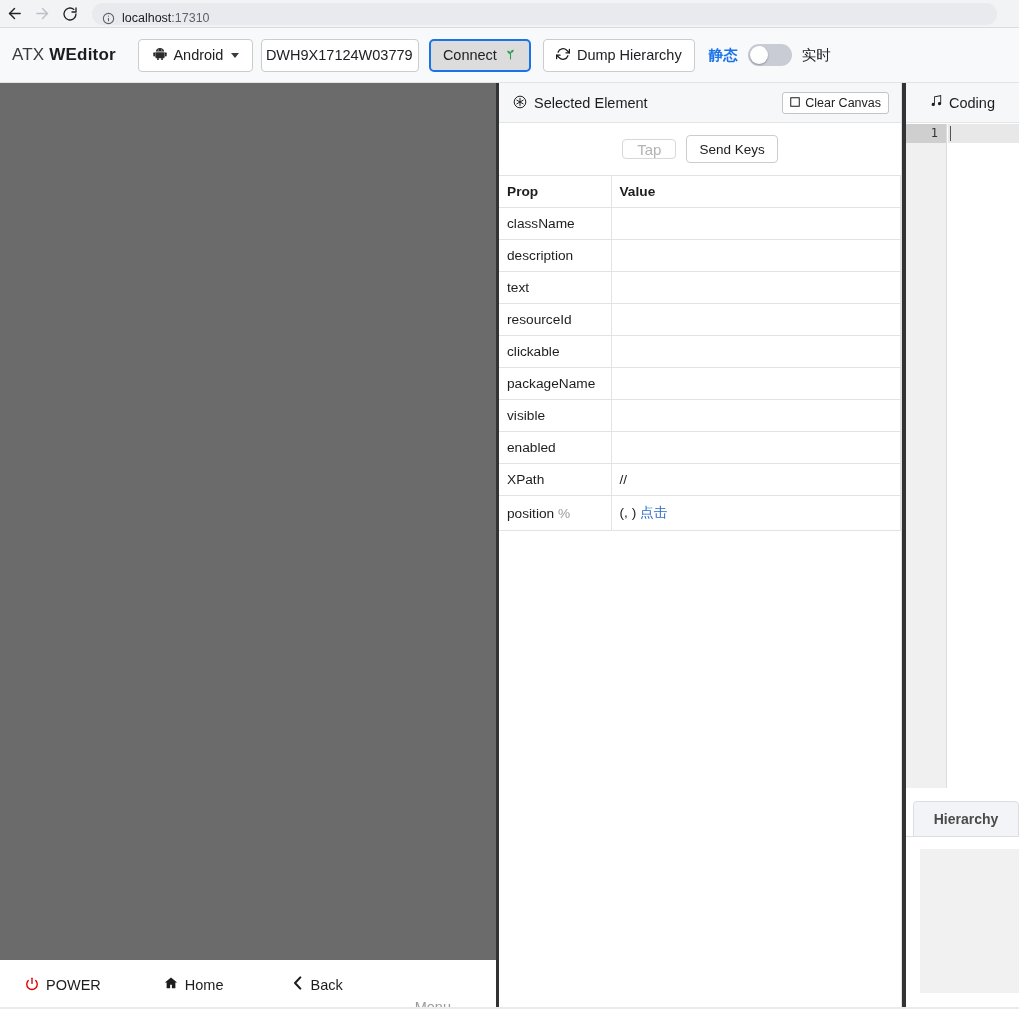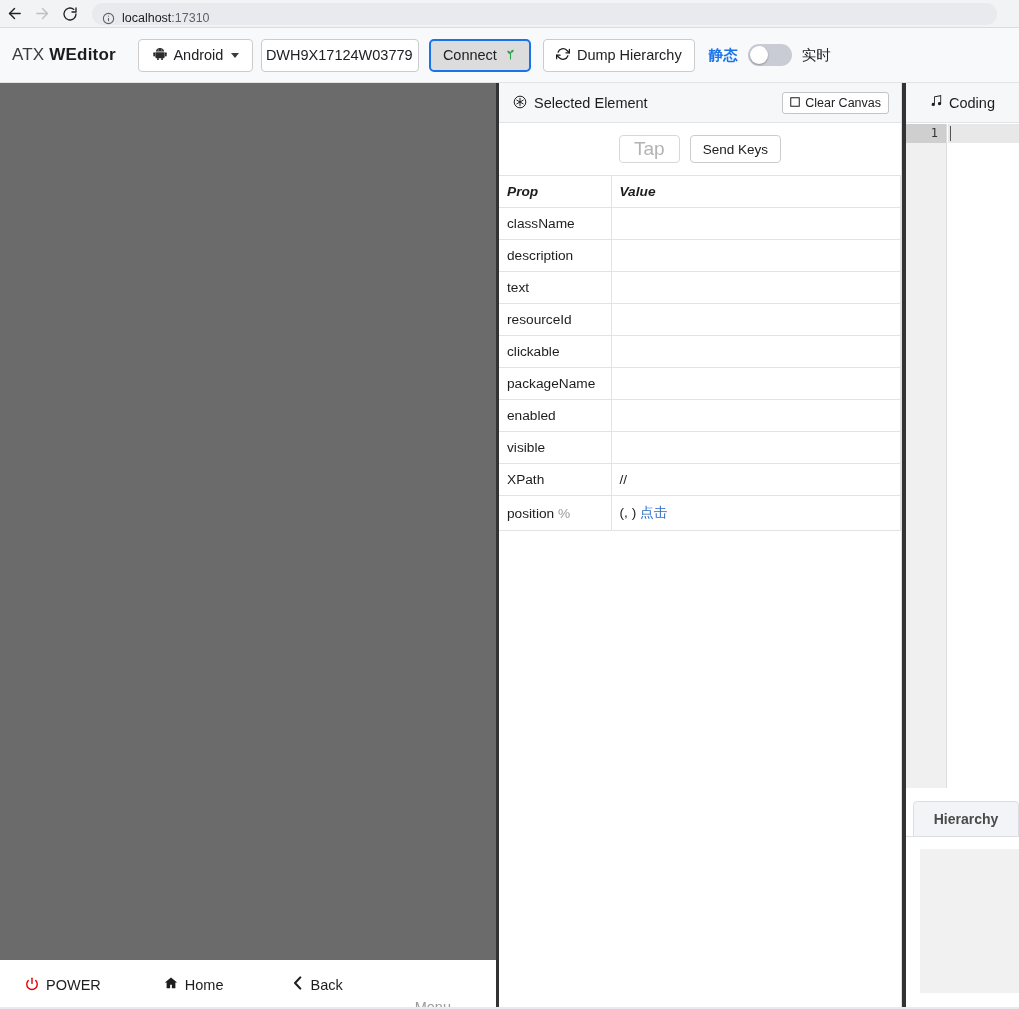--- a/index.html
+++ b/index.html
@@ -164,41 +164,41 @@
     height: 22px; font-size: 12.5px; padding: 0 7px; gap: 5px;
     border-radius: 3px; border: 1px solid #c4c4c4; background: #fff;
   }
   .sq-ico { font-size: 11px; line-height: 1; }
 
   #action-row {
     height: 52px;
     display: flex; align-items: center; justify-content: center; gap: 10px;
     background: #fff;
   }
-  #tap-btn { height: 28px; font-size: 19px; color: #b3b3b3; border-color: #d8d8d8; padding: 0 14px; }
+  #tap-btn { height: 20px; font-size: 15px; color: #b3b3b3; border-color: #d8d8d8; padding: 0 14px; }
   #sendkeys-btn { height: 28px; font-size: 13.5px; padding: 0 12px; }
 
   #props-table {
     width: 100%;
     border-collapse: collapse;
     table-layout: fixed;
     font-size: 13.7px;
   }
   #props-table th, #props-table td {
     border: 1px solid #e2e3e5;
     border-left: none;
     padding: 8px 0 8px 8px;
     height: 31px;
     text-align: left;
     vertical-align: middle;
     color: #1d1d1d;
     font-weight: normal;
     overflow: hidden;
   }
-  #props-table th { font-weight: 700; font-style: italic; }
+  #props-table th { font-weight: 700; }
   #props-table col.k { width: 112px; }
   .pct { color: #9b9b9b; }
   .link { color: #2b6cc4; }
 
   #code-section { padding: 10px 12px 0 4px; }
   #code-label { font-size: 14px; color: #1d1d1d; margin: 0 0 8px 0; }
   #code-input {
     display: block;
     width: 395px; height: 27px;
     border: 1px solid #c9cbcf; border-radius: 3px;
@@ -487,25 +487,25 @@
         </tr>
         <tr>
           <td>clickable</td>
           <td></td>
         </tr>
         <tr>
           <td>packageName</td>
           <td></td>
         </tr>
         <tr>
+          <td>visible</td>
+          <td></td>
+        </tr>
+        <tr>
           <td>enabled</td>
-          <td></td>
-        </tr>
-        <tr>
-          <td>visible</td>
           <td></td>
         </tr>
         <tr>
           <td>XPath</td>
           <td>//</td>
         </tr>
         <tr>
           <td><span>position </span><span class="pct">%</span></td>
           <td><span>(, ) </span><span class="link">点击</span></td>
         </tr>

